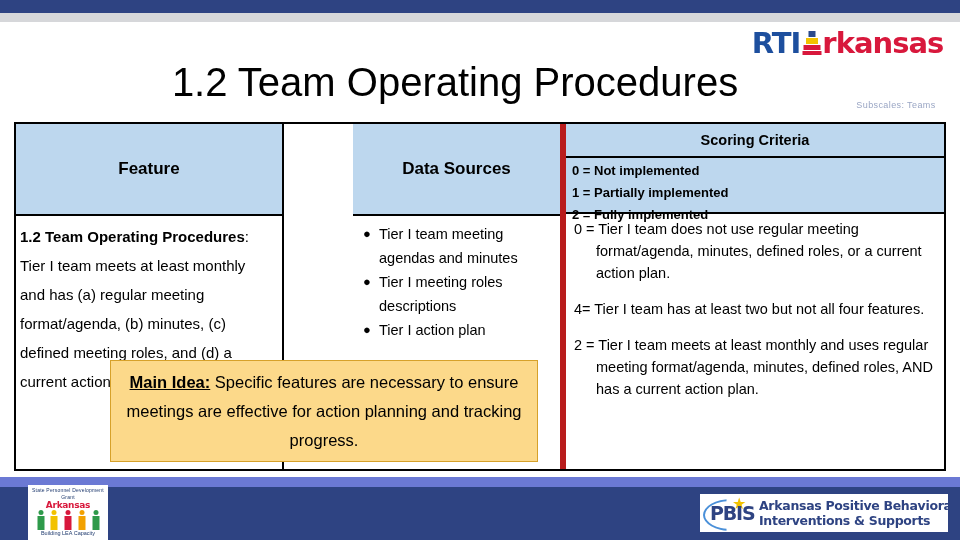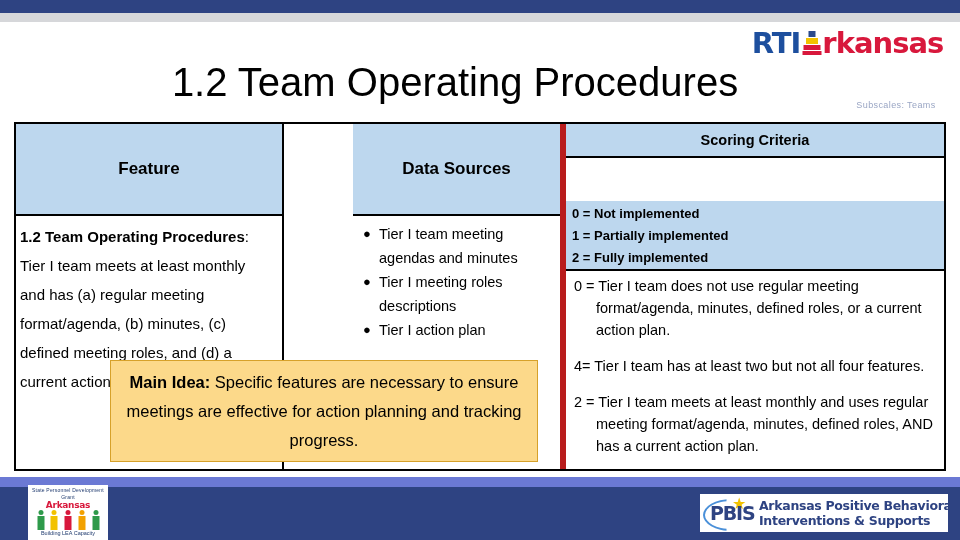--- a/index.html
+++ b/index.html
@@ -144,23 +144,22 @@
     align-items: center;
     justify-content: center;
     font-weight: bold;
     font-size: 14.5px;
     color: #000;
   }
   .score-legend {
     background: #bdd7ee;
     border-bottom: 2px solid #000;
     box-sizing: border-box;
-    height: 70px;
+    height: 56px;
     padding: 2px 0 0 6px;
-    margin-top: 43px;
   }
   .score-legend div {
     font-weight: bold;
     font-size: 13px;
     line-height: 22px;
     color: #000;
   }
   .feature-body {
     padding: 6px 8px 0 4px;
     font-size: 15px;
@@ -212,21 +211,21 @@
     box-sizing: border-box;
     display: flex;
     align-items: center;
     justify-content: center;
     text-align: center;
     padding: 0 12px;
     font-size: 16.5px;
     line-height: 29px;
     color: #000;
   }
-  .main-idea b { font-weight: bold; }
+  .main-idea b { font-weight: bold; text-decoration: underline; }
 
   
   .foot-peri {
     position: absolute;
     left: 0; top: 477px;
     width: 960px; height: 10px;
     background: #6b79d4;
   }
   .foot-navy {
     position: absolute;

